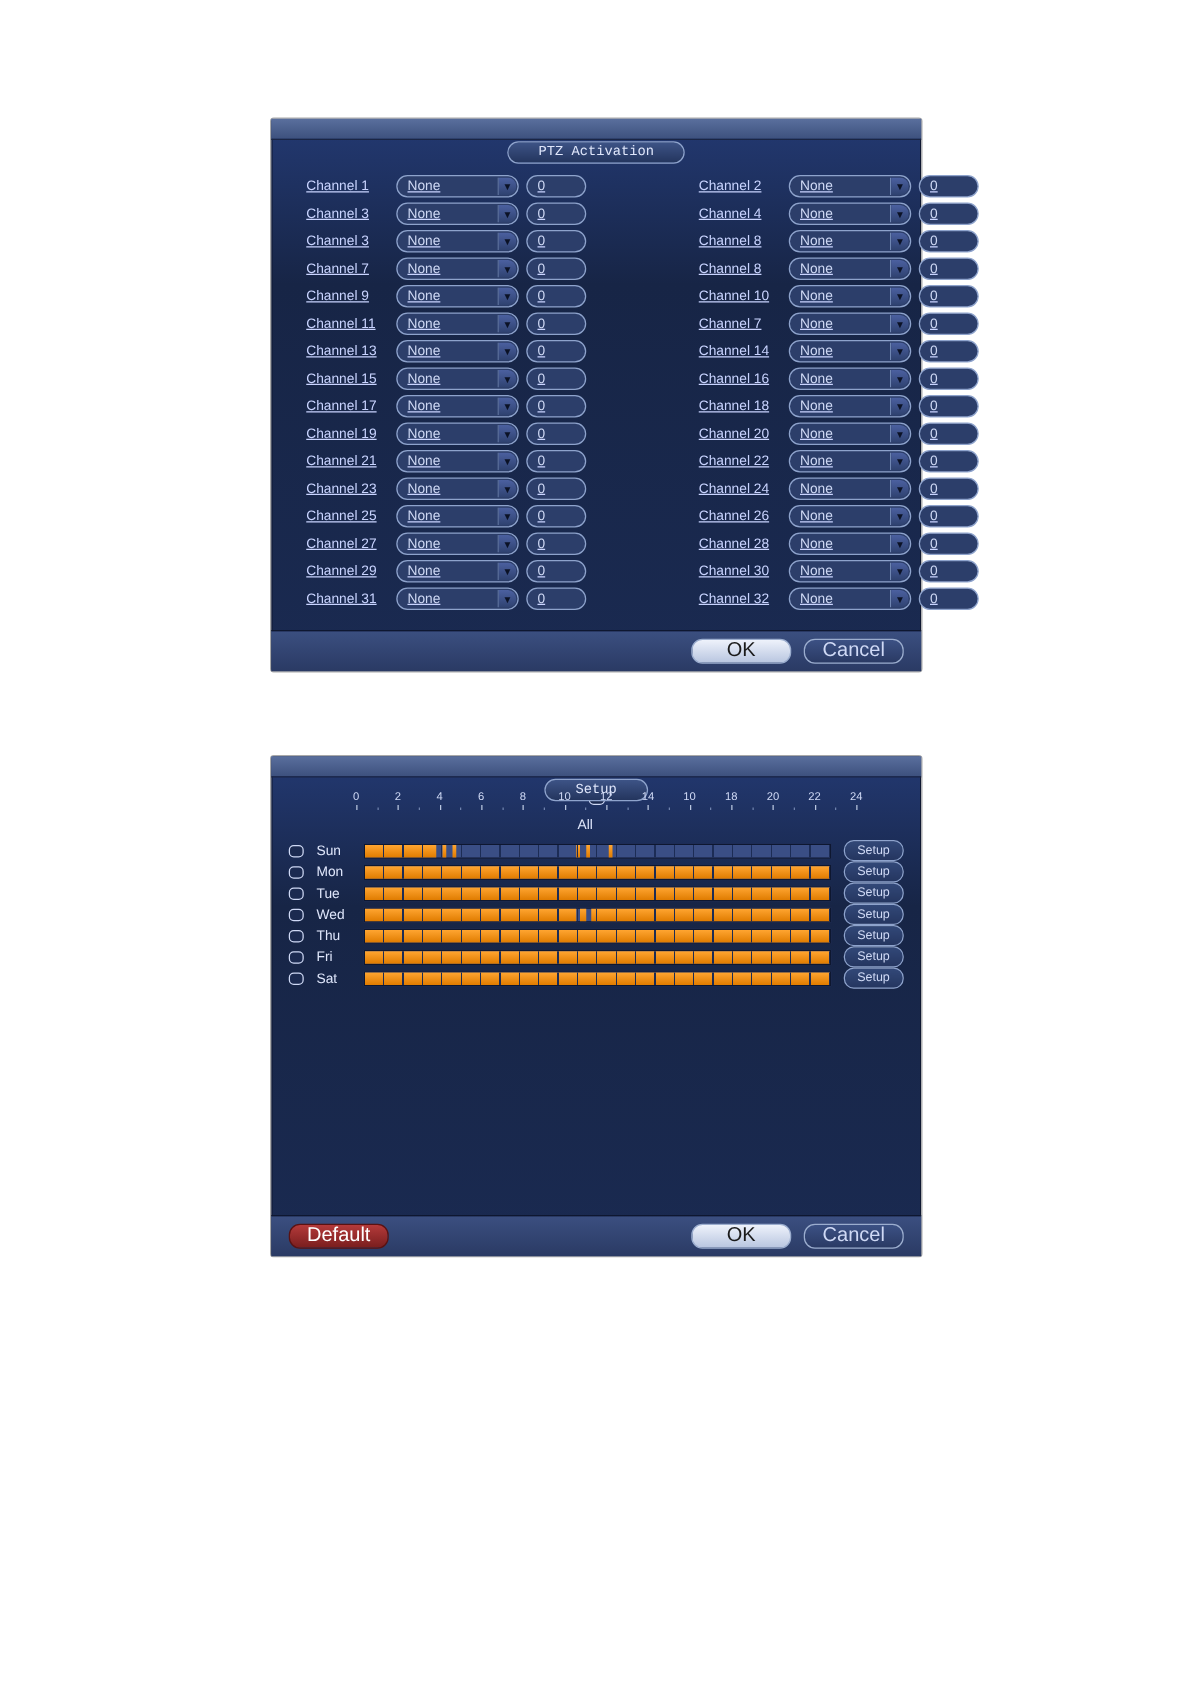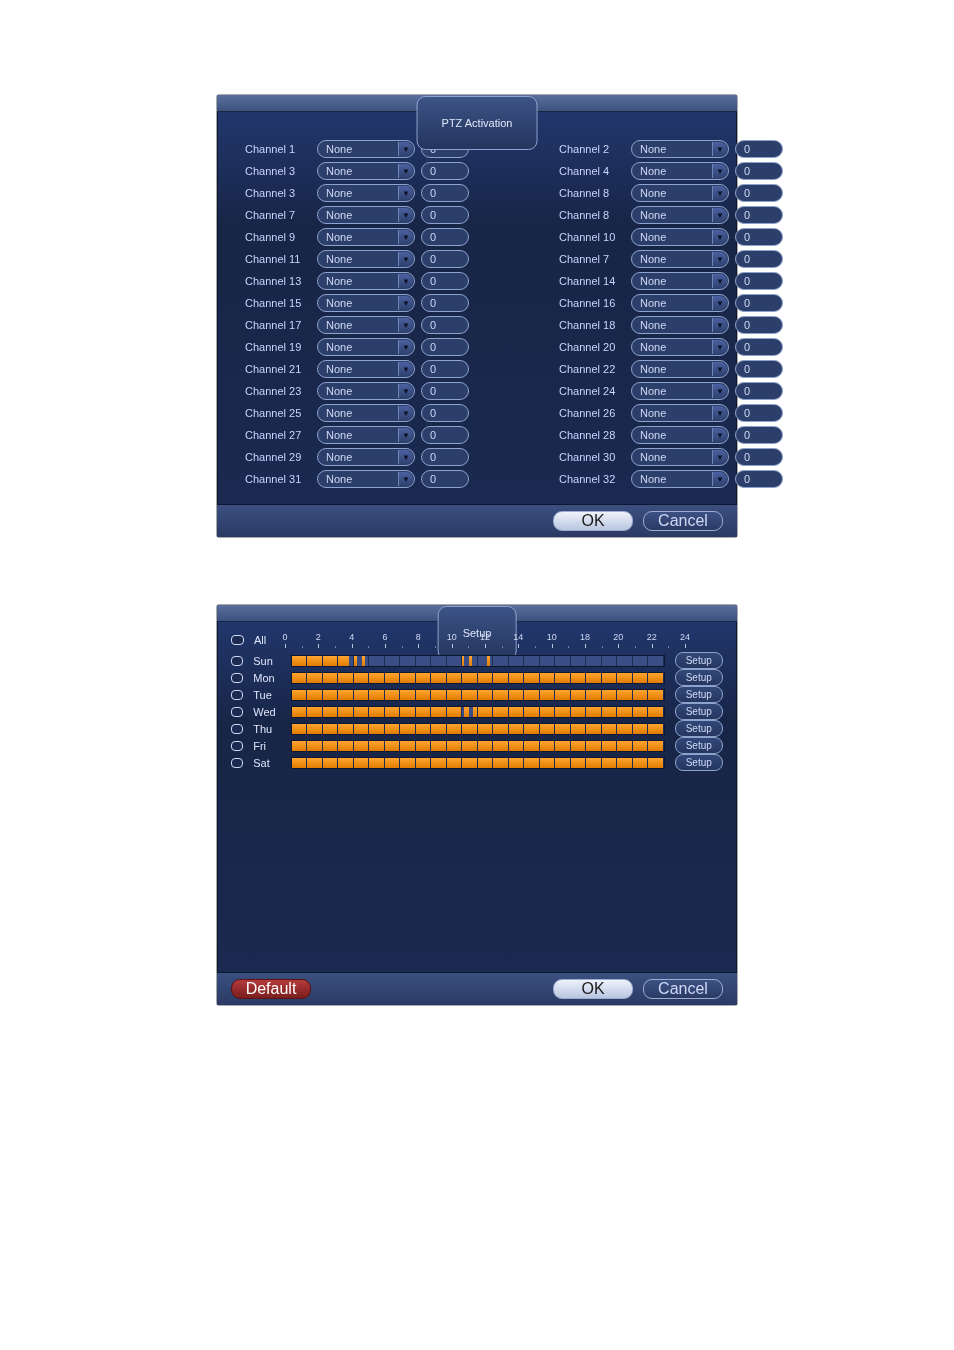--- a/index.html
+++ b/index.html
@@ -1,21 +1,21 @@
 <!DOCTYPE html>
 <html><head>
 <meta charset="utf-8">
 <style>
 html,body{margin:0;padding:0;background:#fff;font-family:Arial,Helvetica,sans-serif;font-size:11px;color:#c9d4ff;}
 .page{width:954px;margin:0 auto;position:relative;background:#fff;}
 
 .win{position:relative;margin:0 auto;border:1px solid #a9a9a9;border-radius:3px;background:linear-gradient(#233972,#172546 30%,#1a2a51 100%);box-shadow:inset 0 0 0 1px #0e1730;}
-.win .body{padding:28px 18px 8px 18px;}
+.win .body{padding:28px 18px 8px 18px;text-decoration:underline;}
 .titlebar{position:relative;height:16px;background:linear-gradient(#5a6f9d,#3d517e);border-bottom:1px solid #1a2544;}
-.title-tab{position:absolute;left:50%;top:1px;transform:translateX(-50%);padding:20px 24px;border:1px solid #8ea3cc;border-radius:9px;background:linear-gradient(#3d5386,#24355e);color:#dfe6fb;font-size:11px;white-space:nowrap;}
+.title-tab{position:absolute;left:50%;top:18px;transform:translateX(-50%);padding:2px 24px;border:1px solid #8ea3cc;border-radius:9px;background:linear-gradient(#3d5386,#24355e);color:#dfe6fb;font-size:11px;white-space:nowrap;font-family:Liberation Mono, monospace;}
 .footer{height:32px;background:linear-gradient(#3b4f80,#2a3a64);border-top:1px solid #0e1730;display:flex;justify-content:flex-end;align-items:center;gap:10px;padding:0 14px;}
 .footer.split{justify-content:space-between;}
 .btn-pill{display:inline-flex;align-items:center;justify-content:center;min-width:58px;height:18px;padding:0 10px;border:1px solid #9badce;border-radius:9px;color:#1a1a1a;background:linear-gradient(#eef2fb,#b9c6e0);font-size:16px;cursor:pointer;}
 .btn-pill.dark{background:linear-gradient(#3c5184,#2a3a64);color:#cfd9f5;}
 .btn-pill.red{background:linear-gradient(#b43a3a,#7a1e1e);border-color:#5a1212;color:#fff;}
 .btn-mini{display:inline-flex;align-items:center;justify-content:center;width:50px;height:15px;border:1px solid #8ea3cc;border-radius:8px;color:#cfd9f5;background:linear-gradient(#324878,#253660);font-size:10px;cursor:pointer;}
 
 .ptz-grid{display:grid;grid-template-columns:1fr 1fr;column-gap:90px;row-gap:4px;padding:0 10px 8px 10px;}
 .ch-row{display:flex;align-items:center;gap:6px;height:18px;}
 .ch-label{width:66px;text-align:left;color:#c9d4ff;}
@@ -350,21 +350,21 @@
           <div class="lab" style="left: 166.667px;">10</div>
           <div class="lab" style="left: 200px;">12</div>
           <div class="lab" style="left: 233.333px;">14</div>
           <div class="lab" style="left: 266.667px;">10</div>
           <div class="lab" style="left: 300px;">18</div>
           <div class="lab" style="left: 333.333px;">20</div>
           <div class="lab" style="left: 366.667px;">22</div>
           <div class="lab" style="left: 400px;">24</div>
         </div>
     <div class="days">
-      <div class="day-row" style="margin-top:-16px;margin-bottom:-6px;">
+      <div class="day-row" style="margin-top:-16px;margin-bottom:-6px;flex-direction:column;">
         <span class="radio"></span>
         <span class="day-label">All</span>
       </div>
       <div id="day-rows">
             <div class="day-row">
               <span class="radio"></span>
               <span class="day-label">Sun</span>
               <div class="bar">
                 <div class="seg" style="left: 0%; width: 15.4167%;"></div>
                 <div class="seg" style="left: 16.6667%; width: 0.833333%;"></div>

